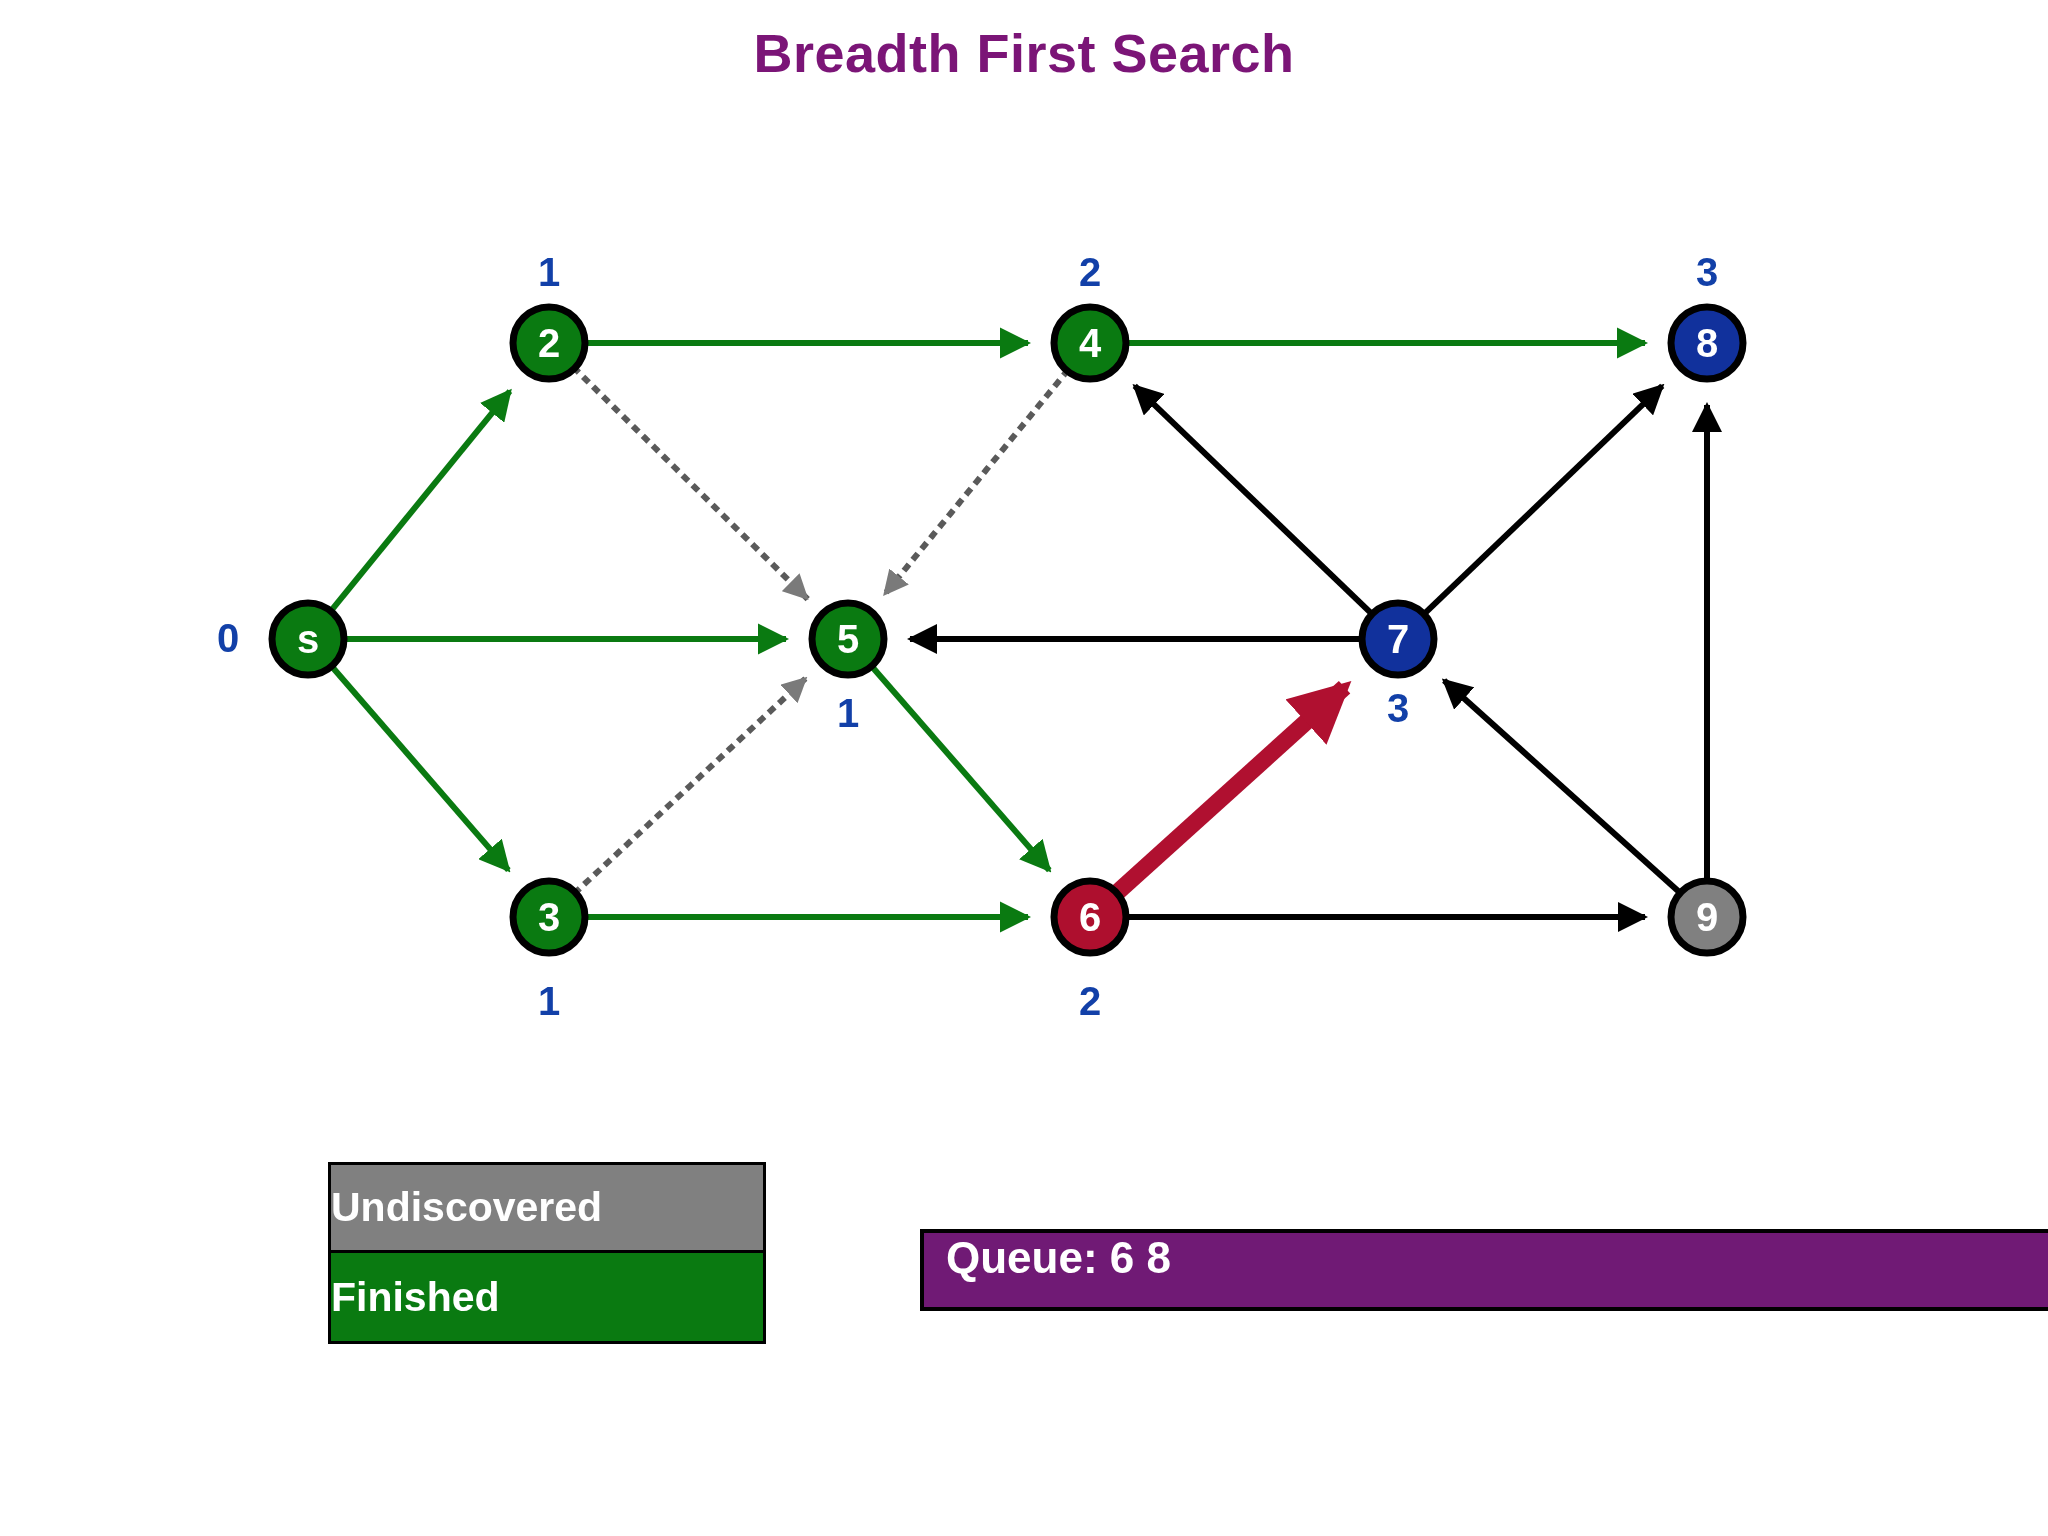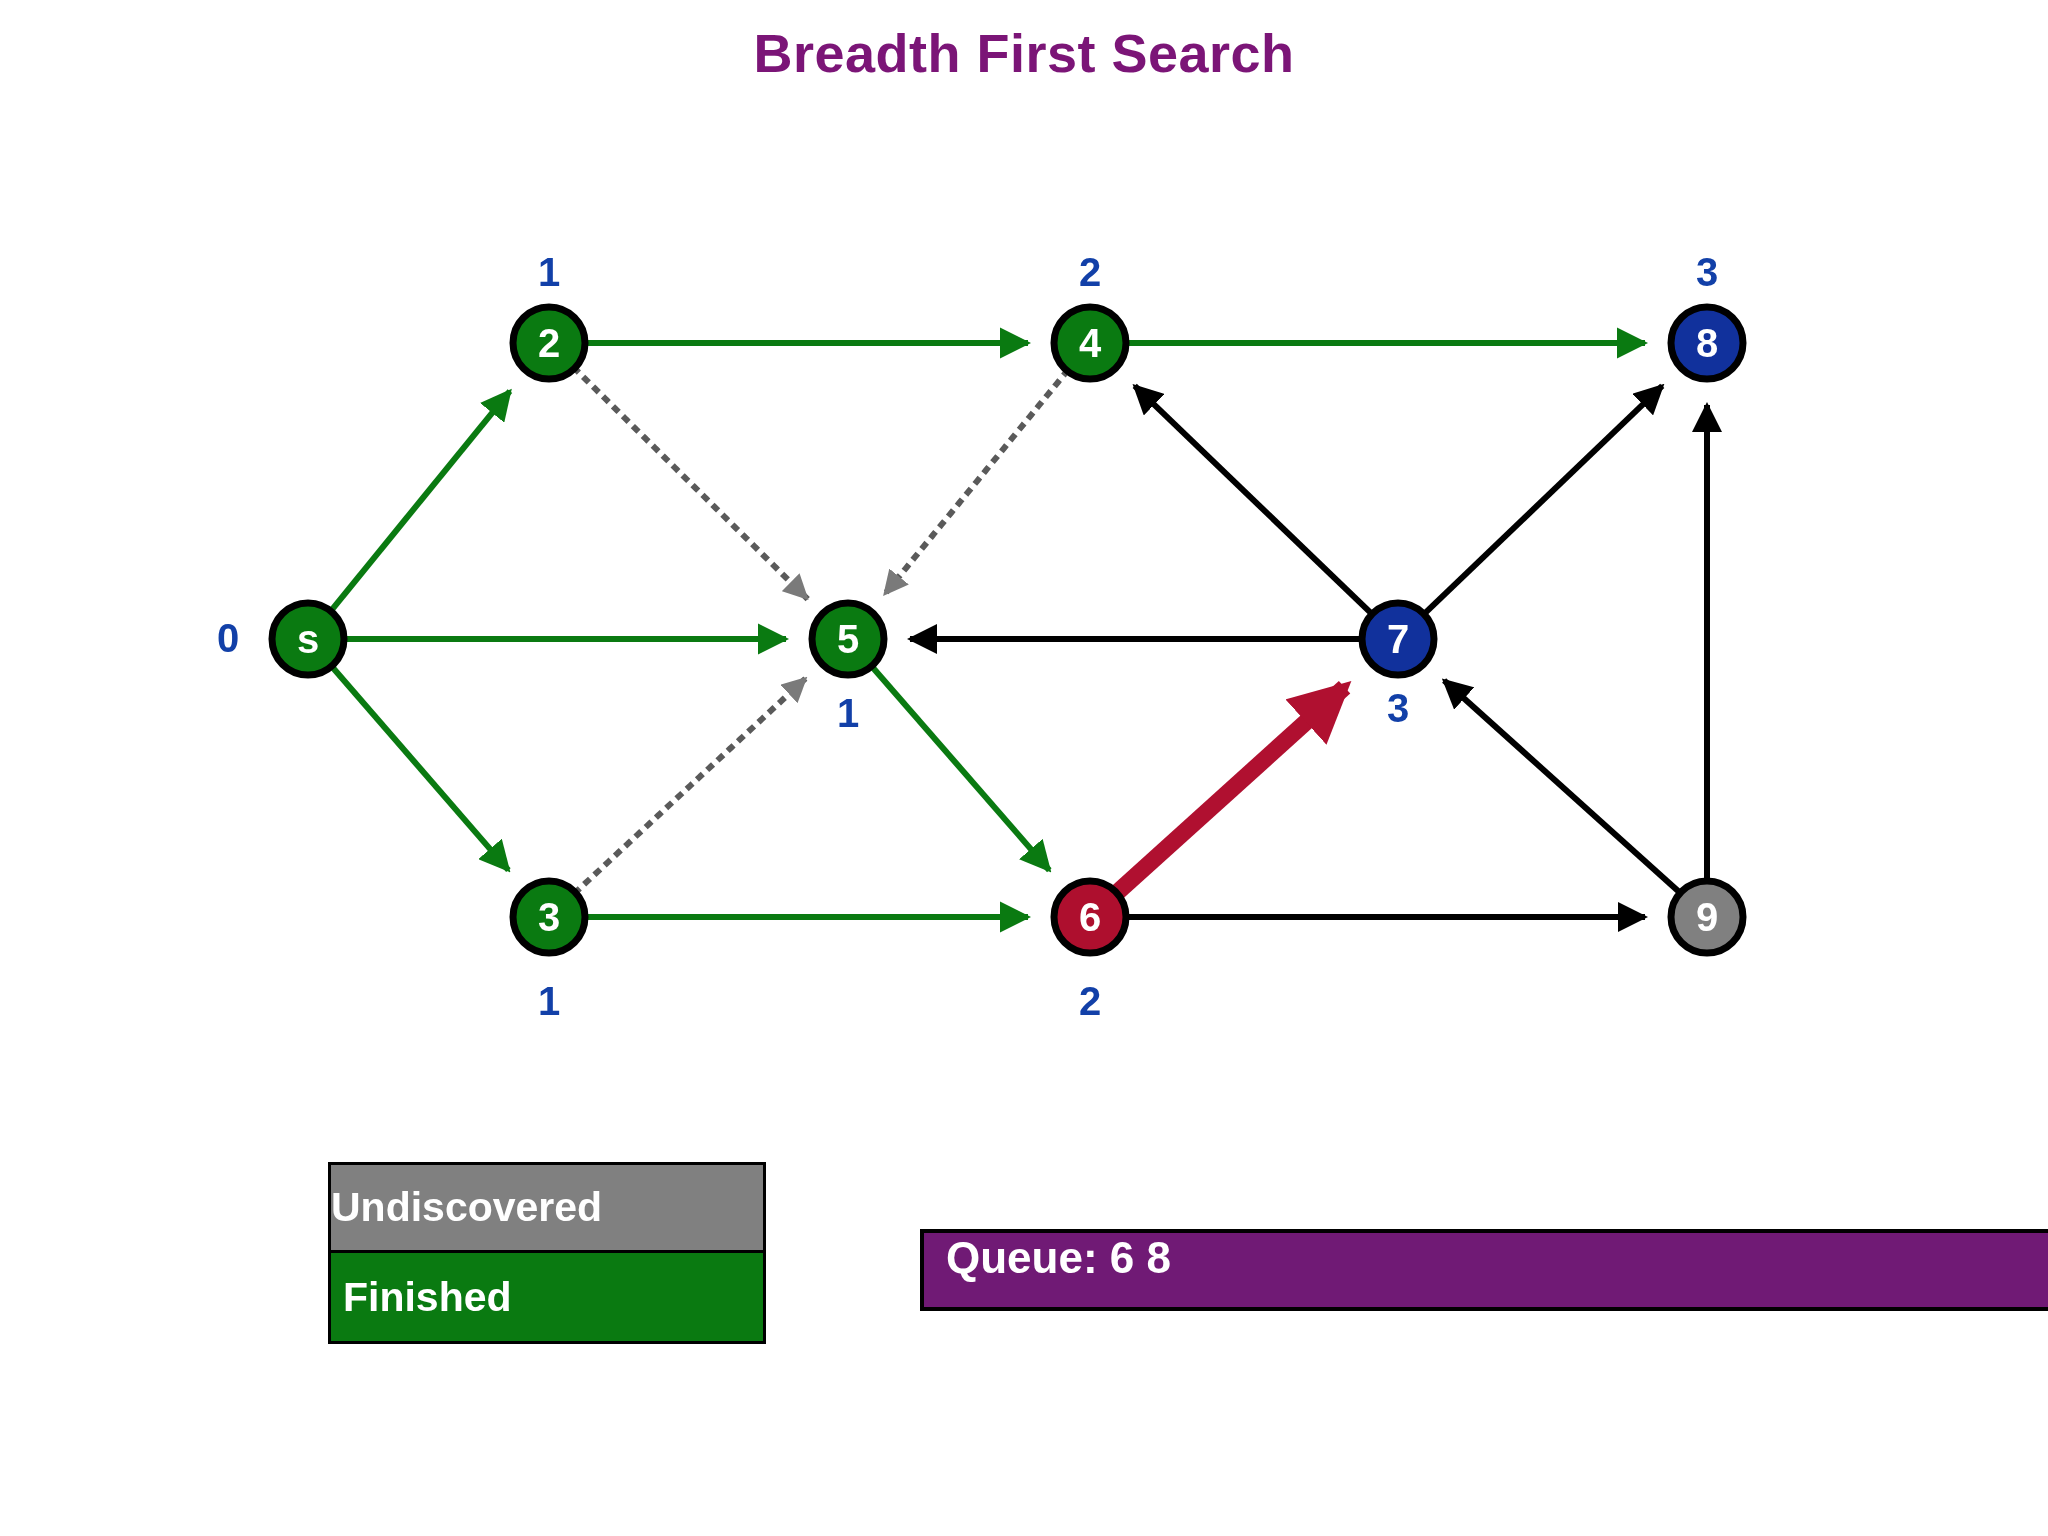--- a/index.html
+++ b/index.html
@@ -59,21 +59,21 @@
     border: 3px solid #000000;
     box-sizing: border-box;
   }
   .legend-row {
     height: 88px;
     display: flex;
     align-items: center;
     border-bottom: 3px solid #000000;
     box-sizing: border-box;
   }
-  .legend-row:last-child { border-bottom: none; padding-left: 12px; }
+  .legend-row:last-child { border-bottom: none; }
   .legend-label {
     color: #ffffff;
     font-size: 41px;
     font-weight: bold;
     font-family: "Liberation Sans", sans-serif;
     white-space: nowrap;
   }
 
   
   #queue-bar {

